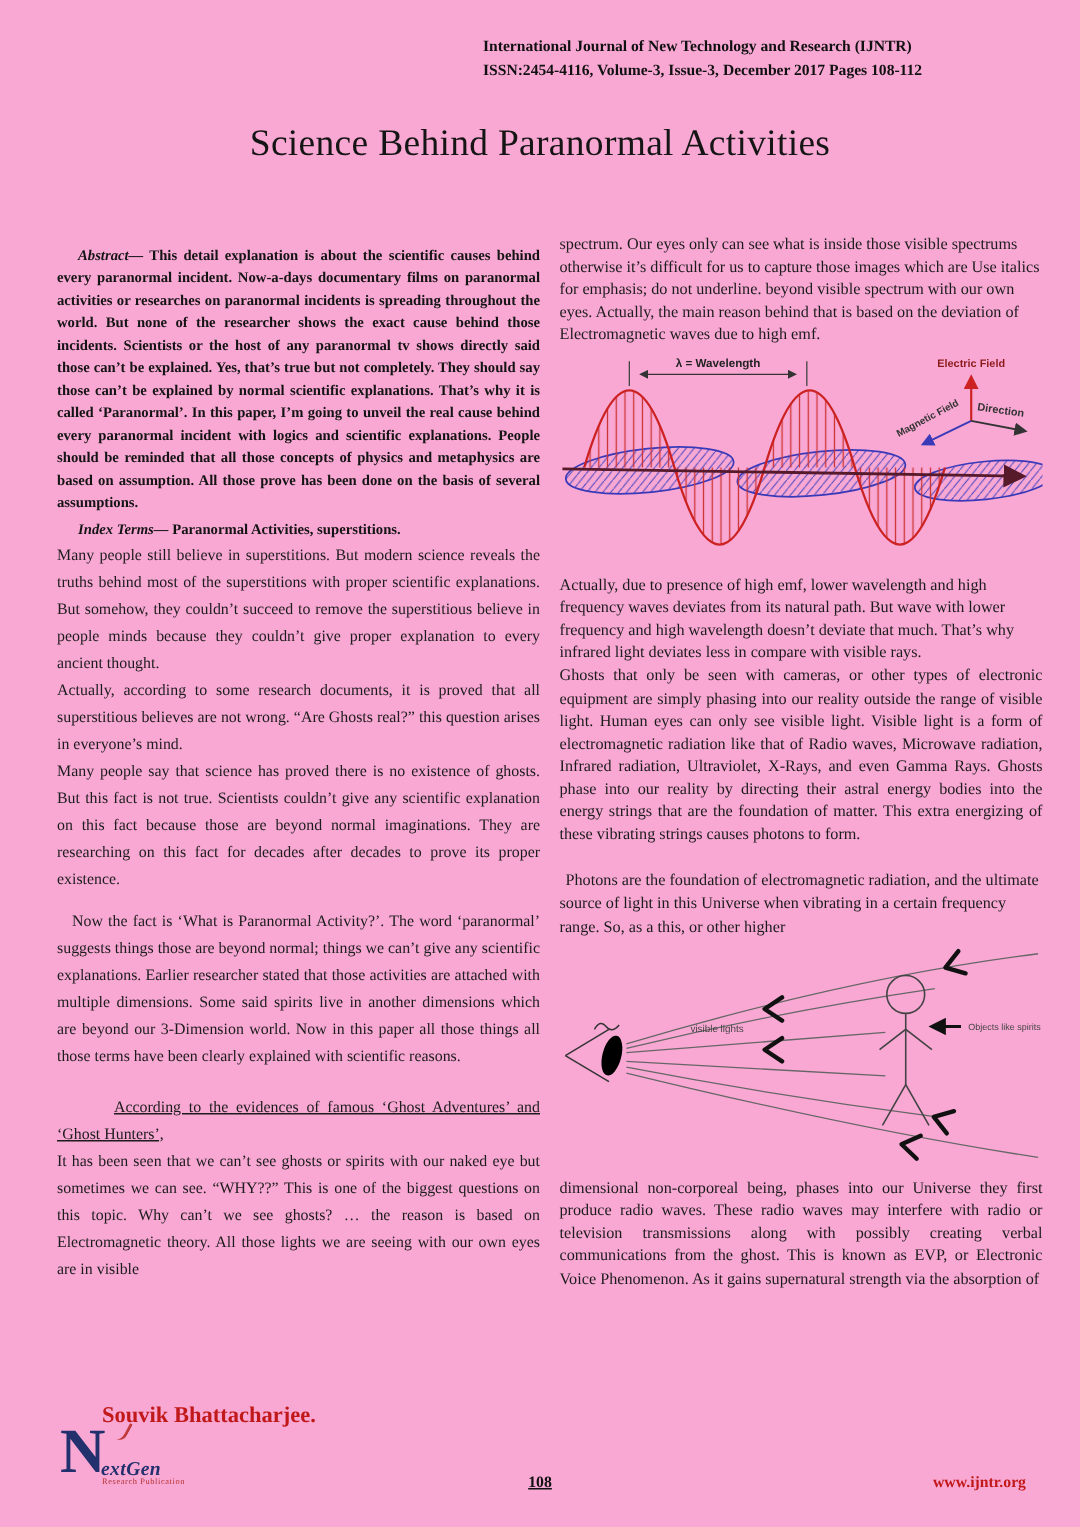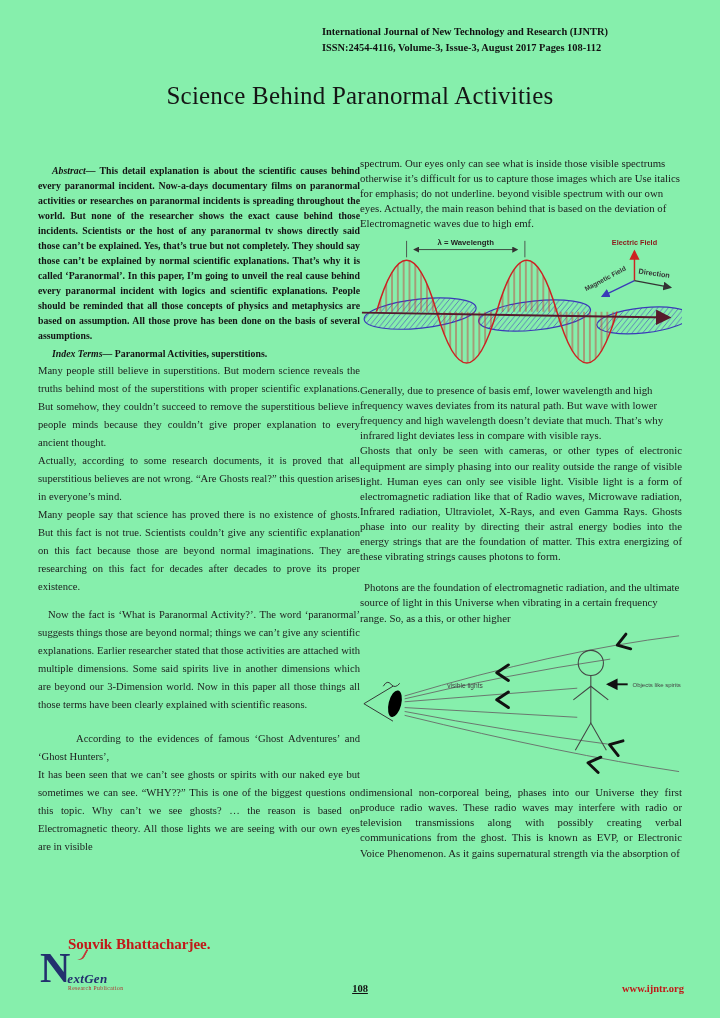--- a/index.html
+++ b/index.html
@@ -1,35 +1,35 @@
 <!DOCTYPE html>
 <html><head>
 <meta charset="utf-8">
 <style>
   html,body{margin:0;padding:0;background:#e8e8e8;}
   .page{
-    position:relative;width:720px;height:1018px;background:#86efac;
+    position:relative;width:720px;height:1018px;background:#f9a8d4;
     font-family:"Liberation Serif","DejaVu Serif",serif;color:#1c1c1c;
     overflow:hidden;margin:0 auto;
   }
   .journal-header{
     position:absolute;left:322px;top:24px;width:380px;
     font-size:10.4px;font-weight:bold;line-height:1.55;color:#111;
   }
   .paper-title{
     position:absolute;top:82px;left:0;width:100%;text-align:center;
     font-size:25px;color:#151515;letter-spacing:.2px;
   }
   .paper-author{
     position:absolute;top:117px;left:0;width:100%;text-align:center;
     font-size:11px;font-weight:bold;color:#111;
   }
   .columns{
     position:absolute;top:156px;left:38px;width:658px;height:782px;
-    display:flex;overflow:hidden;
+    display:flex;gap:13px;overflow:hidden;
   }
   .col{width:322px;}
   .abstract{
     font-size:9.8px;font-weight:bold;line-height:1.53;text-align:justify;
     text-indent:14px;margin:8px 0 0 0;color:#141414;
   }
   .abstract .lbl{font-style:italic;}
   .index-terms{
     font-size:9.8px;font-weight:bold;line-height:1.5;text-indent:14px;
     margin:3px 0 0 0;color:#141414;
@@ -38,21 +38,21 @@
   .section-heading{
     text-align:center;font-size:11px;margin:26px 0 9px 0;color:#141414;
   }
   .section-heading .sec-title{font-variant:small-caps;letter-spacing:.4px;}
   .body-par{font-size:10.6px;line-height:1.7;text-align:justify;margin:0;}
   .right-par{font-size:10.8px;line-height:1.4;margin:0;text-align:left;}
   .right-par.just{text-align:justify;}
   .gap-s{margin-top:10px;}
   .gap-m{margin-top:16px;}
   .ind-s{text-indent:10px;}
-  .ind-l{text-indent:38px;}
+  .ind-l{text-indent:38px;text-decoration:underline;}
   .ind-xs{text-indent:4px;}
   .fig{display:block;width:322px;height:auto;margin:4px 0 2px 0;}
   .footnote{
     position:absolute;left:68px;top:936px;font-size:15px;font-weight:bold;
     color:#c11919;
   }
   .logo{position:absolute;left:40px;top:952px;width:120px;line-height:1;}
   .logo-row{display:flex;align-items:flex-end;}
   .logo-n{
     font-size:42px;font-weight:bold;color:#23306e;
@@ -80,21 +80,21 @@
   }
   svg text{font-family:"Liberation Sans","DejaVu Sans",sans-serif;}
 </style>
 </head>
 <body>
 
 <div class="page">
 
   <div class="journal-header">
     <div>International Journal of New Technology and Research (IJNTR)</div>
-    <div>ISSN:2454-4116, Volume-3, Issue-3, August 2017 Pages 108-112</div>
+    <div>ISSN:2454-4116, Volume-3, Issue-3, December 2017 Pages 108-112</div>
   </div>
 
   <div class="paper-title">Science Behind Paranormal Activities</div>
 
   <div class="columns">
 
     <div class="col">
       <p class="abstract"><span class="lbl">Abstract—</span><span> This detail explanation is about the scientific causes behind every paranormal incident.  Now-a-days documentary films on paranormal activities or researches on paranormal incidents is spreading throughout the world. But none of the researcher shows the exact cause behind those incidents. Scientists or the host of any paranormal tv shows directly said those can’t be explained. Yes, that’s true but not completely. They should say those can’t be explained by normal scientific explanations. That’s why it is called ‘Paranormal’. In this paper, I’m going to unveil the real cause behind every paranormal incident with logics and scientific explanations. People should be reminded that all those concepts of physics and metaphysics are based on assumption. All those prove has been done on the basis of several assumptions.</span></p>
       <p class="index-terms"><span class="lbl">Index Terms—</span><b> Paranormal Activities, superstitions.</b></p>
 
@@ -158,21 +158,21 @@
         <g>
           <line x1="283" y1="46" x2="283" y2="16" stroke="#cc2222" stroke-width="1.5" marker-end="url(#mRed)"></line>
           <line x1="283" y1="46" x2="250" y2="62" stroke="#3a3ab8" stroke-width="1.3" marker-end="url(#mBlue)"></line>
           <line x1="283" y1="46" x2="320" y2="53" stroke="#333" stroke-width="1.3" marker-end="url(#mDark)"></line>
           <text x="283" y="9" text-anchor="middle" font-size="7.5" font-weight="bold" fill="#8b1a1a">Electric Field</text>
           <text x="254" y="46" transform="rotate(-28 254 46)" text-anchor="middle" font-size="6.8" font-weight="bold" fill="#333">Magnetic Field</text>
           <text x="303" y="41" transform="rotate(8 303 41)" text-anchor="middle" font-size="7.5" font-weight="bold" fill="#333">Direction</text>
         </g>
       </svg>
 
-      <p class="right-par">Generally, due to presence of basis emf, lower wavelength and high frequency waves deviates from its natural path. But wave with lower frequency and high wavelength doesn’t deviate that much. That’s why infrared light deviates less in compare with visible rays.</p>
+      <p class="right-par">Actually, due to presence of high emf, lower wavelength and high frequency waves deviates from its natural path. But wave with lower frequency and high wavelength doesn’t deviate that much. That’s why infrared light deviates less in compare with visible rays.</p>
       <p class="right-par just">Ghosts that only be seen with cameras, or other types of electronic equipment are simply phasing into our reality outside the range of visible light. Human eyes can only see visible light.  Visible light is a form of electromagnetic radiation like that of Radio waves, Microwave radiation, Infrared radiation, Ultraviolet, X-Rays, and even Gamma Rays.  Ghosts phase into our reality by directing their astral energy bodies into the energy strings that are the foundation of matter.  This extra energizing of these vibrating strings causes photons to form.</p>
       <p class="right-par gap-m ind-xs">Photons are the foundation of electromagnetic radiation, and the ultimate source of light in this Universe when vibrating in a certain frequency range.  So, as a this, or other higher</p>
 
       <svg class="fig" viewBox="0 0 332 150" xmlns="http://www.w3.org/2000/svg">
         <defs>
           <marker id="mBlack" viewBox="0 0 10 10" refX="8" refY="5" markerWidth="6" markerHeight="6" orient="auto-start-reverse">
               <path d="M0,0 L10,5 L0,10 Z" fill="#111"></path>
             </marker>
         </defs>
 

